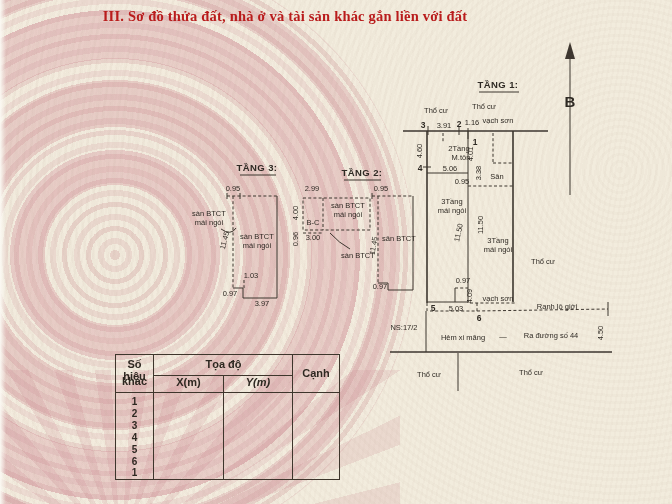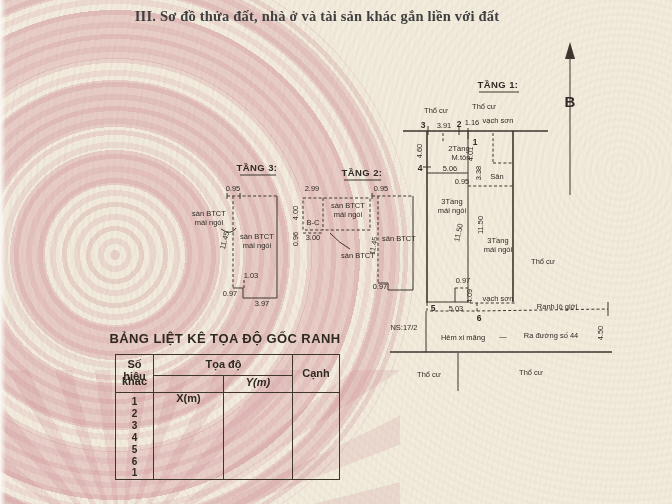--- a/index.html
+++ b/index.html
@@ -14,21 +14,21 @@
         rgba(205,140,150,.2) 11px 17px, rgba(242,230,220,.12) 17px 24px);}
   .rays{position:absolute;left:-30px;top:370px;width:430px;height:140px;opacity:.55;
     background:repeating-conic-gradient(from -20deg at 35% 130%, rgba(203,136,146,.35) 0 5deg, rgba(246,238,228,.08) 5deg 12deg);}
   .texture{position:absolute;inset:0;pointer-events:none;
     background:
       repeating-linear-gradient(100deg, rgba(190,158,148,.05) 0 2px, rgba(0,0,0,0) 2px 5px),
       repeating-radial-gradient(circle at 620px 170px, rgba(185,168,148,.06) 0 3px, rgba(0,0,0,0) 3px 7px);}
   .scan-edge{position:absolute;left:0;top:0;width:6px;height:100%;
     background:linear-gradient(90deg,#fbf9f3,rgba(251,249,243,0));}
   .main-title{position:absolute;top:8px;left:0;width:570px;text-align:center;
-    font-family:"Liberation Serif",serif;font-weight:bold;font-size:14.5px;color:#404040;letter-spacing:.2px;margin-left:32px;}
+    font-family:"Liberation Serif",serif;font-weight:bold;font-size:14.5px;color:#b91c1c;letter-spacing:.2px;}
   .watermark{position:absolute;left:64px;top:250px;font-size:42px;font-weight:bold;
     color:rgba(160,222,236,.45);letter-spacing:7px;}
   svg.diagram{position:absolute;left:0;top:0;}
   svg.diagram text{font-family:"Liberation Sans",sans-serif;font-size:7.5px;fill:#2f2a24;}
   svg.diagram text.b{font-weight:bold;font-size:8.5px;}
   svg.diagram text.h{font-weight:bold;font-size:9.5px;letter-spacing:.4px;}
   svg.diagram .ln{stroke:#3d362f;fill:none;stroke-width:1;}
   svg.diagram .bd{stroke-width:1.6;}
   svg.diagram .dash{stroke-dasharray:3 2.2;}
   
@@ -169,33 +169,32 @@
       <text x="463" y="340" text-anchor="middle">Hẻm xi măng</text>
       <text x="503" y="339" text-anchor="middle">—</text>
       <text x="551" y="338" text-anchor="middle">Ra đường số 44</text>
 
       <path class="ln" d="M458,353 L458,391"></path>
       <text x="429" y="377" text-anchor="middle">Thổ cư</text>
       <text x="531" y="375" text-anchor="middle">Thổ cư</text>
     </g>
   </svg>
 
-  <div class="coord-title">BẢNG LIỆT KÊ TỌA ĐỘ GỐC RANH</div>
 
   <div class="coord-table">
     <div class="vl" style="left:37px;"></div>
     <div class="vl" style="left:107px;top:20px;height:104px;"></div>
     <div class="vl" style="left:176px;"></div>
     <div class="hl" style="top:20px;left:38px;width:139px;"></div>
     <div class="hl" style="top:37px;width:223px;"></div>
 
     <div class="lbl" style="left:0;top:3px;width:37px;">Số hiệu</div>
     <div class="lbl" style="left:0;top:20px;width:37px;">khác</div>
     <div class="lbl" style="left:38px;top:3px;width:139px;">Tọa độ</div>
-    <div class="lbl" style="left:38px;top:21px;width:69px;margin-top:16px;">X(m)</div>
+    <div class="lbl" style="left:38px;top:21px;width:69px;">X(m)</div>
     <div class="lbl" style="left:108px;top:21px;width:68px;font-style:italic;">Y(m)</div>
     <div class="lbl" style="left:177px;top:12px;width:46px;">Cạnh</div>
 
     <div class="num" style="top:41px;">1</div>
     <div class="num" style="top:53px;">2</div>
     <div class="num" style="top:65px;">3</div>
     <div class="num" style="top:77px;">4</div>
     <div class="num" style="top:89px;">5</div>
     <div class="num" style="top:101px;">6</div>
     <div class="num" style="top:112px;">1</div>

